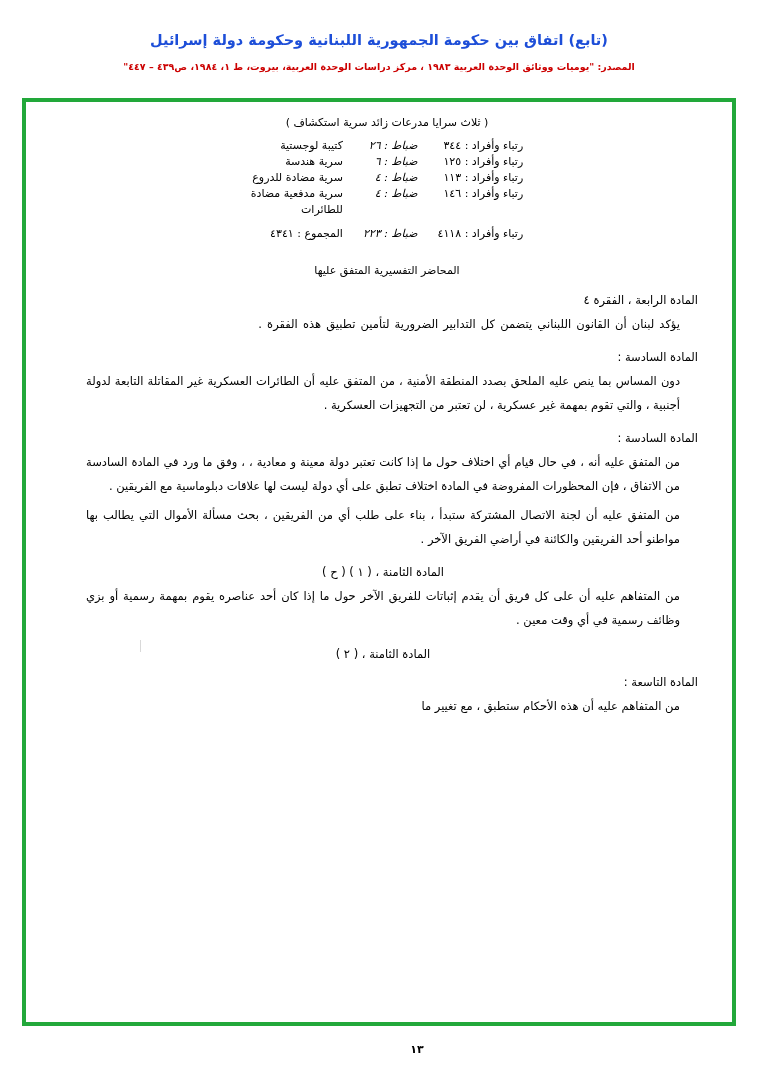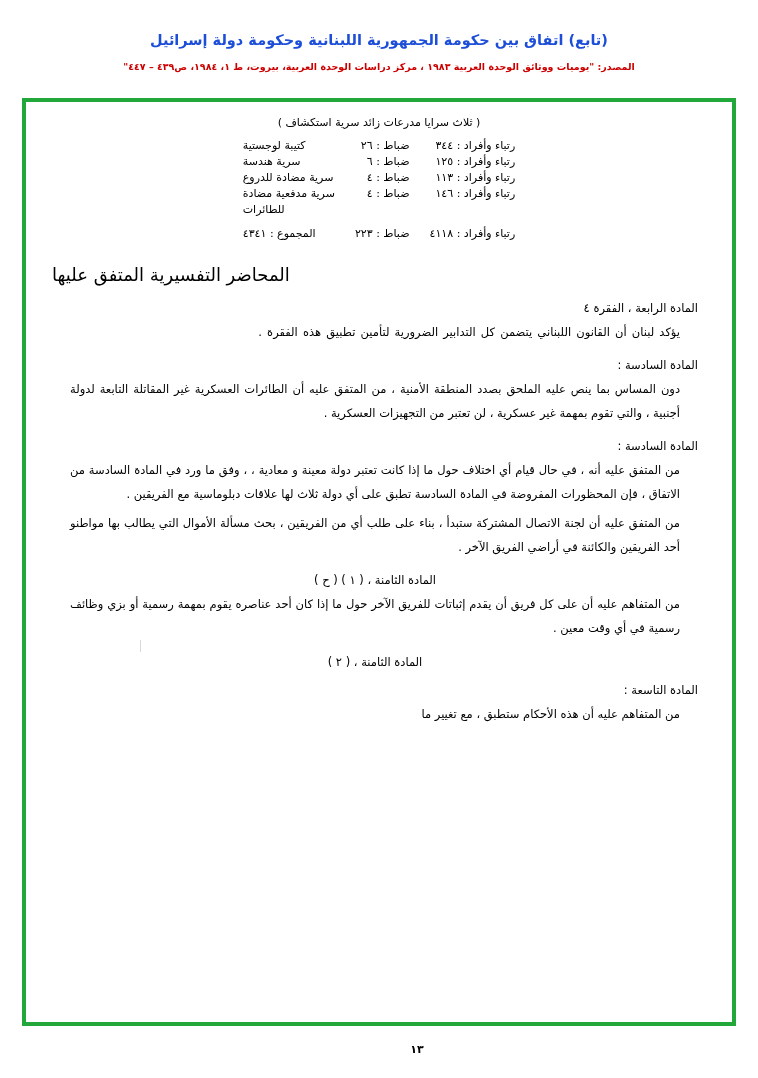--- a/index.html
+++ b/index.html
@@ -41,20 +41,21 @@
   }
   .frame {
     position: absolute;
     left: 22px;
     top: 98px;
     width: 714px;
     height: 928px;
     border: 4px solid #22a83a;
     box-sizing: border-box;
     background: #ffffff;
+    padding-left: 16px;
   }
   .frame-inner {
     position: relative;
     width: 100%;
     height: 100%;
     box-sizing: border-box;
     padding: 14px 26px 10px 26px;
   }
   .note-line {
     text-align: center;
@@ -65,27 +66,27 @@
     margin: 0 auto 0 auto;
     border-collapse: collapse;
     font-size: 11px;
     direction: rtl;
   }
   table.force-table td {
     padding: 1.5px 10px;
     white-space: nowrap;
     vertical-align: middle;
   }
-  td.c-name { text-align: left; padding-left: 26px; }
-  td.c-off  { text-align: right; }
+  td.c-name { text-align: right; padding-left: 26px; }
+  td.c-off  { text-align: right; font-style: italic; }
   td.c-tot  { text-align: right; margin-top: 33px; }
   tr.total-row td { padding-top: 10px; }
   .section-head {
-    text-align: left;
-    font-size: 18px;
+    text-align: center;
+    font-size: 11px;
     margin: 22px 0 16px 0;
   }
   .art-head {
     font-size: 11.5px;
     margin: 14px 0 6px 0;
     text-align: right;
     padding-right: 8px;
   }
   .art-head.centered {
     text-align: center;
@@ -178,21 +179,21 @@
         <div class="para loose">يؤكد لبنان أن القانون اللبناني يتضمن كل التدابير الضرورية لتأمين تطبيق هذه الفقرة .</div>
       </div>
 
       <div>
         <div class="art-head">المادة السادسة :</div>
         <div class="para">دون المساس بما ينص عليه الملحق بصدد المنطقة الأمنية ، من المتفق عليه أن الطائرات العسكرية غير المقاتلة التابعة لدولة أجنبية ، والتي تقوم بمهمة غير عسكرية ، لن تعتبر من التجهيزات العسكرية .</div>
       </div>
 
       <div>
         <div class="art-head">المادة السادسة :</div>
-        <div class="para">من المتفق عليه أنه ، في حال قيام أي اختلاف حول ما إذا كانت تعتبر دولة معينة  و معادية ،  ، وفق ما ورد في المادة السادسة من الاتفاق ، فإن المحظورات المفروضة في المادة السادسة تطبق على أي دولة ثلاث لها علاقات دبلوماسية مع الفريقين .</div>
+        <div class="para">من المتفق عليه أنه ، في حال قيام أي اختلاف حول ما إذا كانت تعتبر دولة معينة  و معادية ،  ، وفق ما ورد في المادة السادسة من الاتفاق ، فإن المحظورات المفروضة في المادة اختلاف تطبق على أي دولة ليست لها علاقات دبلوماسية مع الفريقين .</div>
       </div>
 
       <div>
         <div class="para">من المتفق عليه أن لجنة الاتصال المشتركة ستبدأ ، بناء على طلب أي من الفريقين ، بحث مسألة الأموال التي يطالب بها مواطنو أحد الفريقين والكائنة في أراضي الفريق الآخر .</div>
       </div>
 
       <div>
         <div class="art-head centered">المادة الثامنة ، ( ١ ) ( ح )</div>
         <div class="para">من المتفاهم عليه أن على كل فريق أن يقدم إثباتات للفريق الآخر حول ما إذا كان أحد عناصره يقوم بمهمة رسمية أو بزي وظائف رسمية في أي وقت معين .</div>
       </div>

